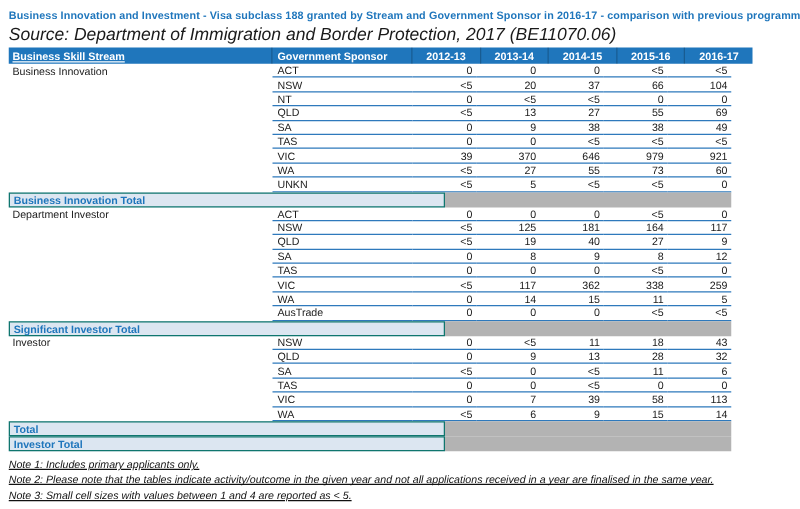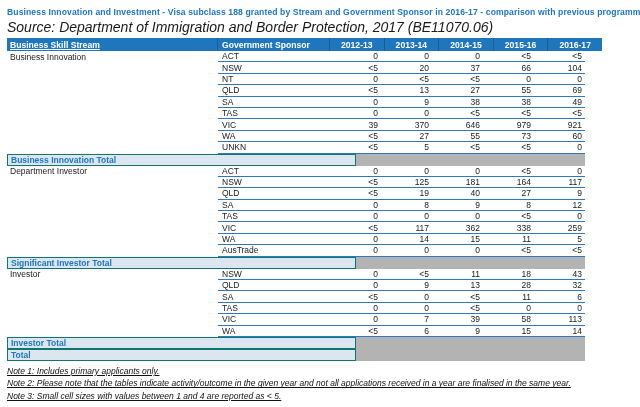--- a/index.html
+++ b/index.html
@@ -281,25 +281,25 @@
           <div class="row">
             <div class="c-stream"></div>
             <div class="c-sponsor">WA</div>
             <div class="c-val">&lt;5</div>
             <div class="c-val">6</div>
             <div class="c-val">9</div>
             <div class="c-val">15</div>
             <div class="c-val">14</div>
           </div>
           <div class="trow">
+            <div class="t-label">Total</div>
+            <div class="t-gray"></div>
+          </div>
+          <div class="trow">
             <div class="t-label">Investor Total</div>
-            <div class="t-gray"></div>
-          </div>
-          <div class="trow">
-            <div class="t-label">Total</div>
             <div class="t-gray"></div>
           </div>
         </div>
     </div>
 
     <div class="notes">
       <div class="note-line">Note 1: Includes primary applicants only.</div>
       <div class="note-line">Note 2: Please note that the tables indicate activity/outcome in the given year and not all applications received in a year are finalised in the same year.</div>
       <div class="note-line">Note 3: Small cell sizes with values between 1 and 4 are reported as &lt; 5.</div>
     </div>

